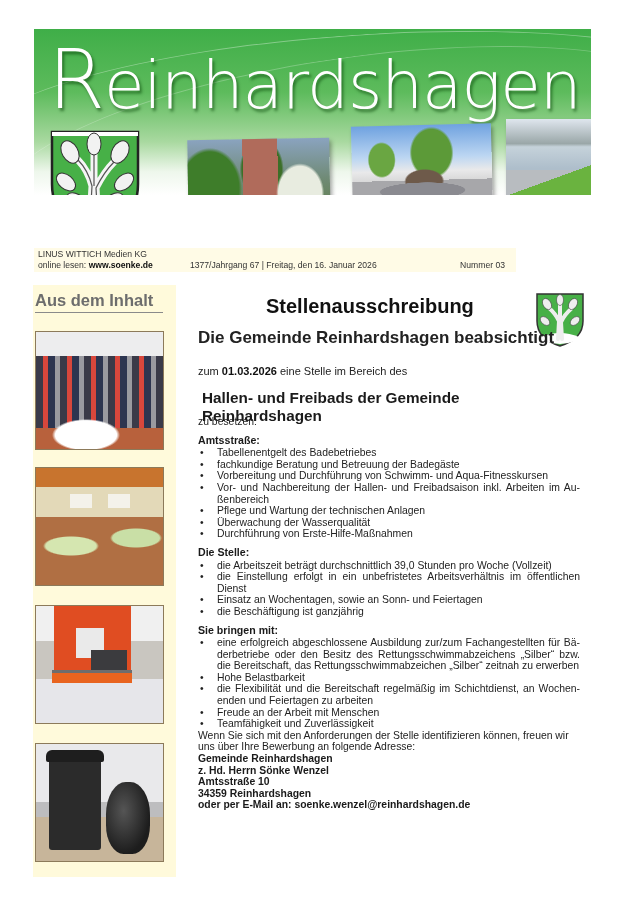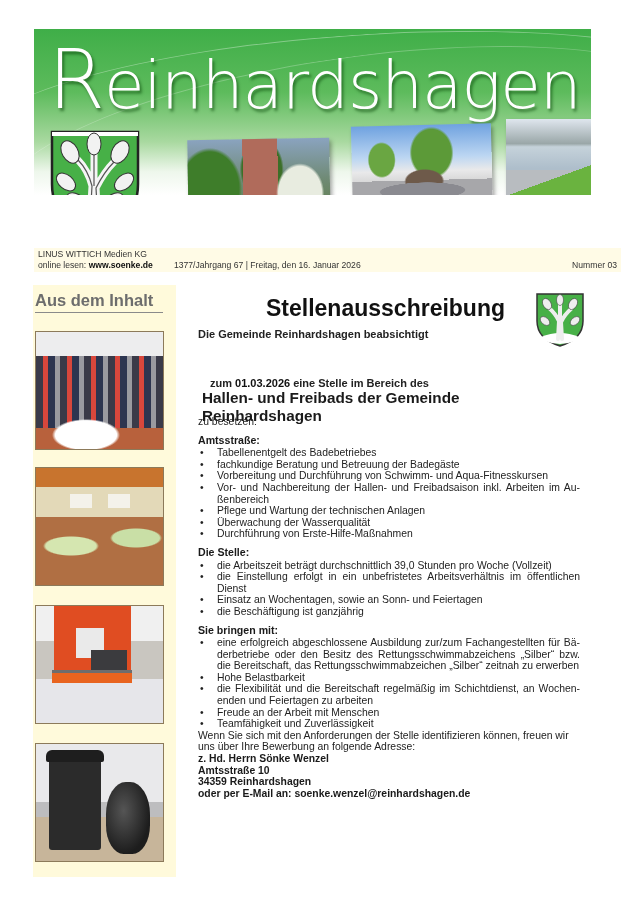--- a/index.html
+++ b/index.html
@@ -57,26 +57,26 @@
       linear-gradient(160deg, transparent 0 68%, #6ab33f 68% 100%),
       linear-gradient(180deg, transparent 0 62%, #b8bcc0 62% 100%),
       linear-gradient(180deg, #dfe6ee 0%, #9aa7a8 30%, #c5d2da 34%, #aebecb 60%);
   }
   .subtitle {
     position: absolute; right: 12px; top: 176px; text-align: center;
     font-family: "DejaVu Serif", serif; font-size: 12.5px; color: #333; line-height: 16px; font-weight: 300;
   }
   
   .infobar {
-    position: absolute; left: 34px; top: 248px; width: 587px; height: 24px; background: #fffbe6;
+    position: absolute; left: 34px; top: 248px; width: 482px; height: 24px; background: #fffbe6;
     font-size: 8.6px; color: #333; line-height: 11px;
   }
   .infobar .publisher { position: absolute; left: 4px; top: 1px; }
-  .infobar .issue { position: absolute; left: 140px; top: 12px; }
-  .infobar .number { position: absolute; right: 4px; top: 12px; }
+  .infobar .issue { position: absolute; left: 156px; top: 12px; }
+  .infobar .number { position: absolute; right: 11px; top: 12px; }
   .infobar b { color: #111; }
   
   .sidebar {
     position: absolute; left: 33px; top: 285px; width: 143px; height: 592px; background: #fffadb;
   }
   .sidebar-title {
     position: absolute; left: 2px; top: 6px; width: 128px; margin: 0;
     font-size: 16.5px; font-weight: bold; color: #6d6d6d; text-align: left;
     border-bottom: 1.5px solid #8a8a8a; padding-bottom: 2px;
   }
@@ -117,25 +117,25 @@
     background:
       linear-gradient(180deg, #e9e9eb 0 50%, #bdbdbf 50% 62%, #c7b59a 62% 100%);
   }
   .thumb-4 .bin { position: absolute; left: 13px; top: 8px; width: 52px; height: 98px; background: #2b2b2b; border-radius: 8px 8px 3px 3px; }
   .thumb-4 .bin-lid { position: absolute; left: 10px; top: 6px; width: 58px; height: 12px; background: #1e1e1e; border-radius: 6px 6px 2px 2px; }
   .thumb-4 .bag { position: absolute; left: 70px; top: 38px; width: 44px; height: 72px; background: radial-gradient(ellipse at 40% 40%, #555 0%, #1d1d1d 70%); border-radius: 45% 45% 40% 40%; }
   
   .article { position: absolute; left: 198px; top: 285px; width: 382px; }
   .headline {
     position: absolute; left: 68px; top: 10px; margin: 0;
-    font-size: 23px; font-weight: bold; color: #111;
+    font-size: 20px; font-weight: bold; color: #111;
   }
   .crest-small { position: absolute; left: 337px; top: 6px; width: 50px; height: 56px; }
-  .intro { position: absolute; left: 0; top: 43px; font-size: 11px; font-weight: bold; color: #222; margin: 0; text-align: right; }
-  .date-line { position: absolute; left: 0; top: 80px; font-size: 11px; margin: 12px; color: #222; font-weight: bold; }
+  .intro { position: absolute; left: 0; top: 43px; font-size: 17px; font-weight: bold; color: #222; margin: 0; text-align: right; }
+  .date-line { position: absolute; left: 0; top: 80px; font-size: 11px; margin: 0; color: #222; }
   .date-line b { color: #111; }
   .sub-headline { position: absolute; left: 4px; top: 104px; margin: 0; font-size: 15.3px; font-weight: bold; color: #1a1a1a; }
   .body-text { position: absolute; left: 0; top: 131px; width: 382px; font-size: 10.4px; line-height: 11.6px; color: #222; }
   .body-text p { margin: 0; }
   .body-text h3 { margin: 7px 0 1px 0; font-size: 10.6px; font-weight: bold; color: #1a1a1a; }
   .body-text ul { margin: 0; padding: 0; list-style: none; }
   .body-text li { position: relative; padding-left: 19px; text-align: justify; }
   .body-text li::before { content: "•"; position: absolute; left: 2px; top: 0; }
   .address { font-weight: bold; color: #1a1a1a; }
 </style>
@@ -250,19 +250,20 @@
     <ul>
       <li>eine erfolgreich abgeschlossene Ausbildung zur/zum Fachangestellten für Bä-derbetriebe oder den Besitz des Rettungsschwimmabzeichens „Silber“ bzw. die Bereitschaft, das Rettungsschwimmabzeichen „Silber“ zeitnah zu erwerben</li>
       <li>Hohe Belastbarkeit</li>
       <li>die Flexibilität und die Bereitschaft regelmäßig im Schichtdienst, an Wochen-enden und Feiertagen zu arbeiten</li>
       <li>Freude an der Arbeit mit Menschen</li>
       <li>Teamfähigkeit und Zuverlässigkeit</li>
     </ul>
 
     <p>Wenn Sie sich mit den Anforderungen der Stelle identifizieren können, freuen wir uns über Ihre Bewerbung an folgende Adresse:</p>
     <div class="address">
+      <div>Gemeinde Reinhardshagen</div>
       <div>z. Hd. Herrn Sönke Wenzel</div>
       <div>Amtsstraße 10</div>
       <div>34359 Reinhardshagen</div>
       <div>oder per E-Mail an: soenke.wenzel@reinhardshagen.de</div>
     </div>
   </div>
 </div>
 
 </body></html>

